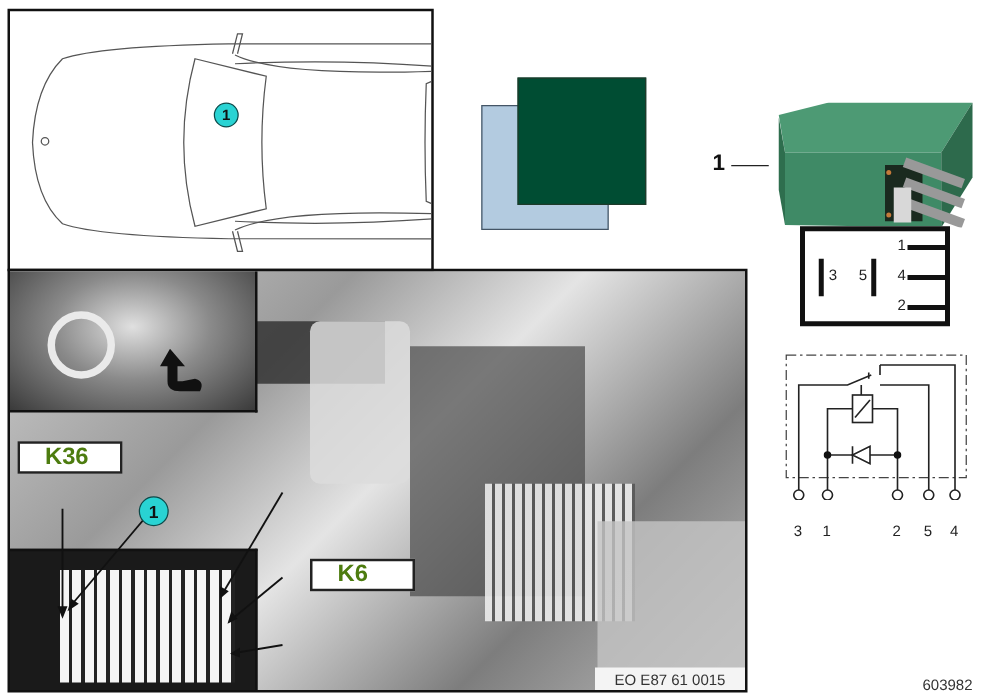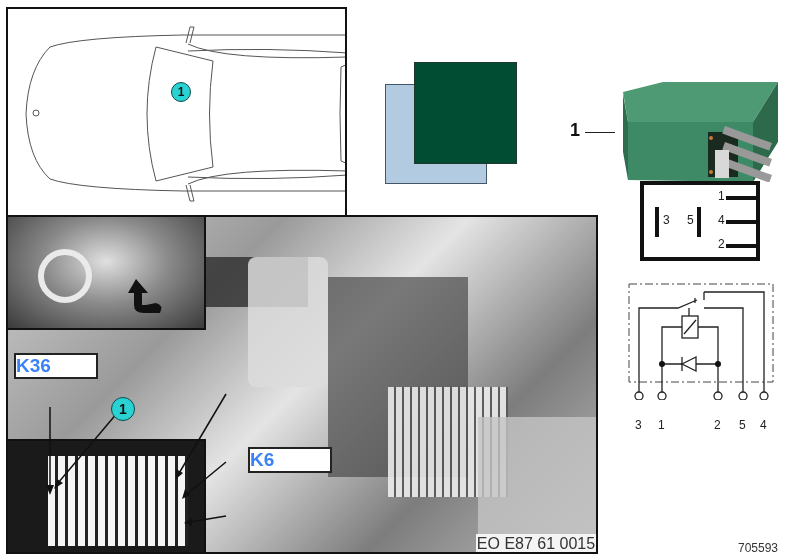--- a/index.html
+++ b/index.html
@@ -1,20 +1,20 @@
 <!DOCTYPE html>
 <html><head>
 <meta charset="utf-8">
 <style>
   * { box-sizing: border-box; margin: 0; padding: 0; }
   body { width: 800px; height: 560px; background: #ffffff; position: relative; overflow: hidden; font-family: "Liberation Sans", sans-serif; }
   .abs { position: absolute; }
   .frame { border: 2px solid #111; background: #fff; overflow: hidden; }
   .callout-circle { position: absolute; width: 20px; height: 20px; border-radius: 50%; background: #29d3d3; border: 1.5px solid #0d4a4a; color: #111; font-weight: bold; font-size: 12px; display: flex; align-items: center; justify-content: center; }
-  .label-box { position: absolute; background: #fff; border: 2px solid #222; font-weight: bold; font-size: 19px; color: #3b82f6; padding: 0 0; line-height: 22px; height: 26px; }
+  .label-box { position: absolute; background: #fff; border: 2px solid #222; font-weight: bold; font-size: 19px; color: #4d7c0f; padding: 0 20px; line-height: 22px; height: 26px; }
   .photo { background: linear-gradient(135deg, #cfcfcf 0%, #9a9a9a 30%, #e4e4e4 50%, #7d7d7d 75%, #bdbdbd 100%); }
   .pin-text { position: absolute; font-size: 12px; color: #222; }
 </style>
 </head>
 <body>
 
 <div class="abs frame" style="left:6px; top:7px; width:341px; height:210px;">
   <svg width="341" height="210" viewBox="0 0 341 210" style="position:absolute;left:0;top:0;">
     <g fill="none" stroke="#555" stroke-width="1">
       <path d="M340 26 L175 26 Q70 28 42 38 Q20 60 18 105 Q20 150 42 170 Q70 180 175 182 L340 182"></path>
@@ -135,16 +135,16 @@
       <polygon points="168,262 168,252 175,256"></polygon>
       <polygon points="174,282 177,272 182,278"></polygon>
       <polygon points="176,306 184,301 184,309"></polygon>
     </g>
   </svg>
 
   <div class="label-box" style="left:6px; top:136px; width:84px;">K36</div>
   <div class="callout-circle" style="left:103px; top:180px; width:24px; height:24px; font-size:14px;">1</div>
   <div class="label-box" style="left:220px; top:230px; width:84px;margin-left:20px;">K6</div>
 
-  <div class="abs" style="left:468px; top:317px; width:120px; height:20px; background:#f4f4f4; font-size:16px; color:#333; text-align:center; line-height:20px;">EO E87 61 0015</div>
+  <div class="abs" style="left:468px; top:317px; width:120px; height:20px; background:#f4f4f4; font-size:12px; color:#333; text-align:center; line-height:20px;">EO E87 61 0015</div>
 </div>
 
-<div class="abs" style="left:738px; top:541px; font-size:12px; color:#333;">705593</div>
+<div class="abs" style="left:738px; top:541px; font-size:12px; color:#333;">603982</div>
 
 </body></html>

